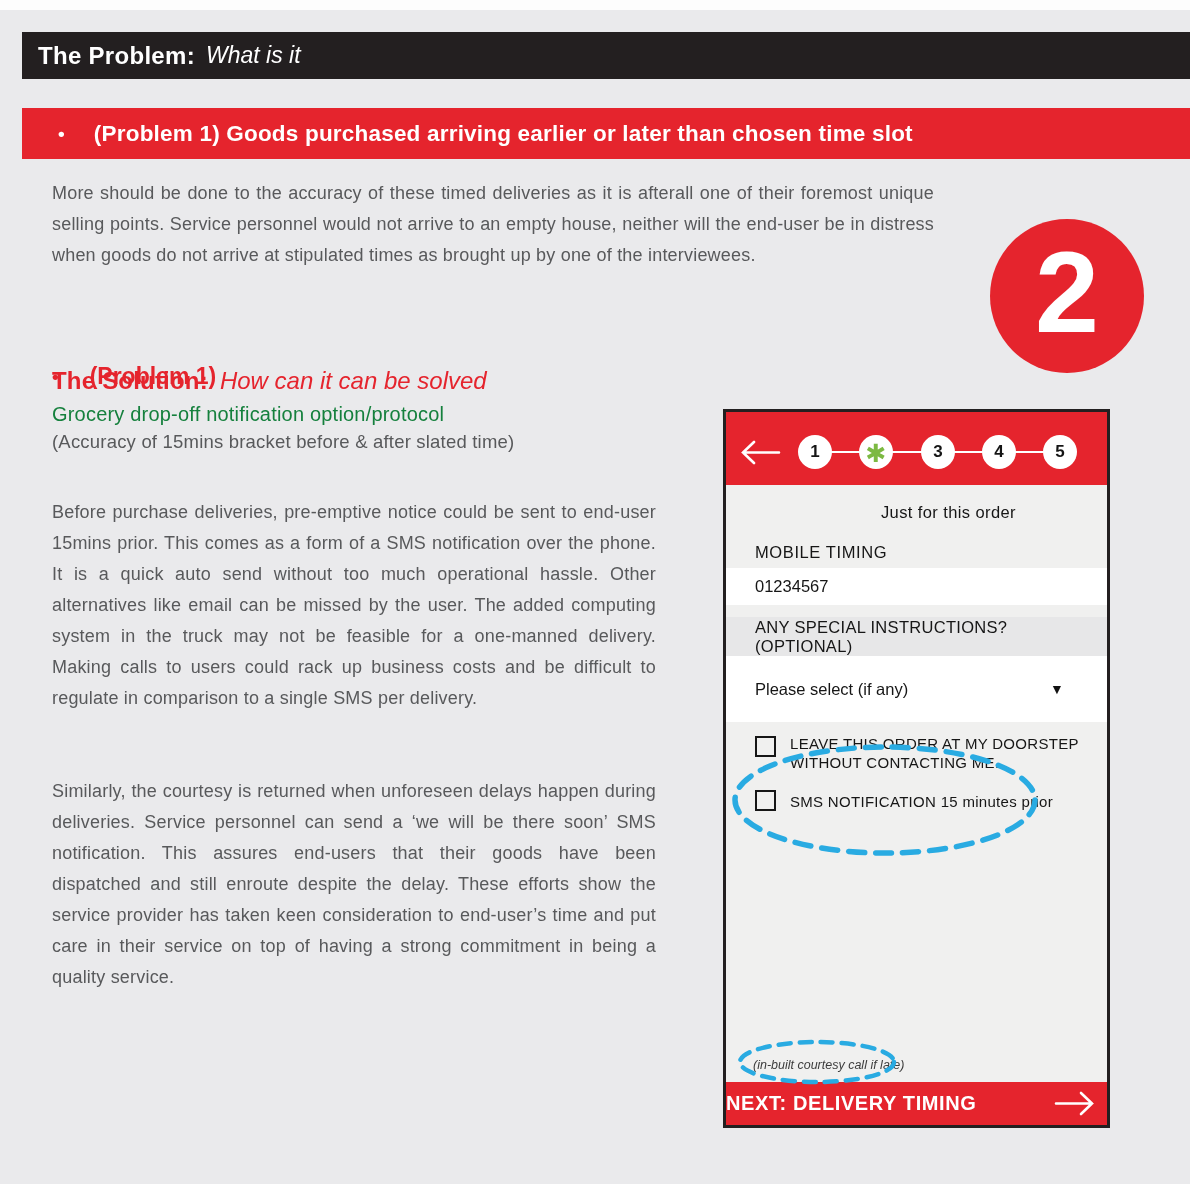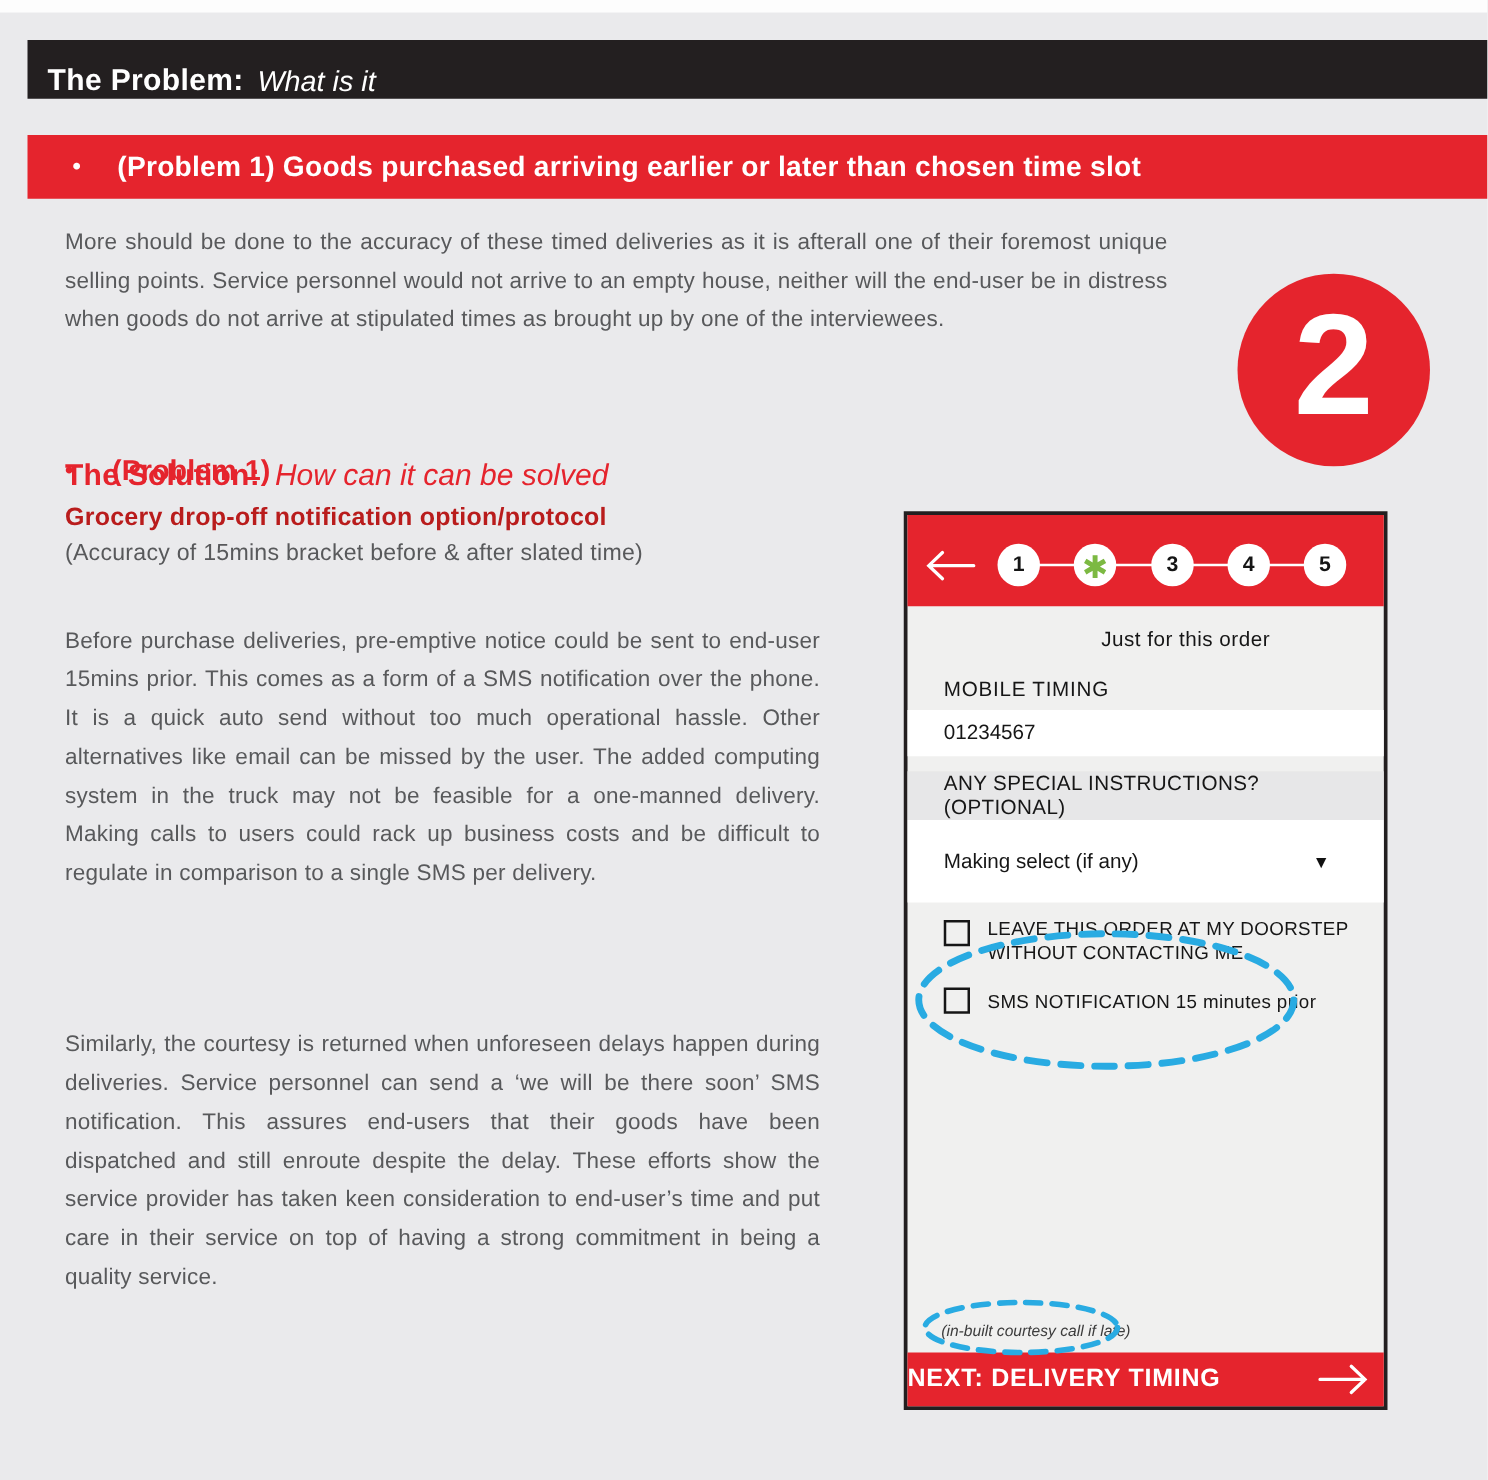--- a/index.html
+++ b/index.html
@@ -10,42 +10,42 @@
     --green:#7cb942;
     --bg:#eaeaec;
   }
   *{margin:0;padding:0;box-sizing:border-box;}
   body{font-family:"Liberation Sans","DejaVu Sans",sans-serif;background:#fff;}
   .page{position:relative;width:1190px;height:1184px;background:var(--bg);overflow:hidden;}
   .abs{position:absolute;}
   .top-strip{left:0;top:0;width:1190px;height:10px;background:#fdfdfd;}
 
   .black-bar{left:22px;top:32px;width:1168px;height:47px;background:var(--bar-black);
-    color:#fff;display:flex;align-items:flex-end;padding-left:16px;}
+    color:#fff;display:flex;align-items:center;padding-left:16px;}
   .black-bar .b{font-size:24px;font-weight:bold;letter-spacing:.3px;}
   .black-bar .i{font-size:23px;font-style:italic;margin-left:11px;}
 
   .red-banner{left:22px;top:108px;width:1168px;height:51px;background:var(--red);
     color:#fff;display:flex;align-items:center;padding-left:36px;font-weight:bold;font-size:22.5px;letter-spacing:.2px;}
   .red-banner .bullet{font-size:19px;margin-right:29px;}
 
   .para{color:var(--body-gray);font-size:18px;line-height:31px;text-align:justify;letter-spacing:.2px;}
   .para1{left:52px;top:178px;width:882px;}
   .para2{left:52px;top:497px;width:604px;}
-  .para3{left:52px;top:776px;width:604px;margin-top:44px;}
+  .para3{left:52px;top:776px;width:604px;}
 
   .badge{left:990px;top:219px;width:154px;height:154px;border-radius:50%;background:var(--red);
     color:#fff;display:flex;align-items:center;justify-content:center;font-size:115px;font-weight:bold;padding-bottom:8px;}
 
   .solution-title{left:52px;top:347px;color:var(--red);display:flex;align-items:baseline;margin-top:20px;}
   .solution-title .b{font-size:24px;font-weight:bold;letter-spacing:.2px;}
   .solution-title .i{font-size:24px;font-style:italic;margin-left:12px;}
   .problem1-line{left:52px;top:363px;color:var(--red);font-weight:bold;font-size:23px;display:flex;align-items:center;}
   .problem1-line .bullet{font-size:19px;margin-right:31px;}
-  .grocery{left:52px;top:403px;font-size:20px;font-weight:bold;color:#b91c1c;letter-spacing:.2px;}
+  .grocery{left:52px;top:403px;font-size:20px;font-weight:normal;color:#15803d;letter-spacing:.2px;}
   .accuracy{left:52px;top:431px;font-size:18.5px;color:var(--body-gray);letter-spacing:.2px;}
 
   
   .phone{left:723px;top:409px;width:387px;height:719px;border:3px solid #231f20;background:#f0f0ef;}
   .phone .abs{position:absolute;}
   .phone-header{left:0;top:0;width:381px;height:73px;background:var(--red);}
   .steps-line{left:89px;top:39px;width:245px;height:2px;background:#fff;}
   .step{position:absolute;top:23px;width:34px;height:34px;border-radius:50%;background:#fff;
     color:#151515;font-weight:bold;font-size:17px;display:flex;align-items:center;justify-content:center;}
   .step.s1{left:72px;}.step.s2{left:133px;}.step.s3{left:195px;}.step.s4{left:256px;}.step.s5{left:317px;}
@@ -122,21 +122,21 @@
       <div class="step s4">4</div>
       <div class="step s5">5</div>
     </div>
 
     <div class="abs section-title">Just for this order</div>
     <div class="abs mobile-label">MOBILE TIMING</div>
     <div class="abs field input1">01234567</div>
 
     <div class="abs instr-band">ANY SPECIAL INSTRUCTIONS? (OPTIONAL)</div>
 
-    <div class="abs field select-field">Making select (if any)</div>
+    <div class="abs field select-field">Please select (if any)</div>
     <div class="abs caret">▼</div>
 
     <div class="abs checkbox cb1"></div>
     <div class="abs cb1-label">
       <div>LEAVE THIS ORDER AT MY DOORSTEP</div>
       <div>WITHOUT CONTACTING ME.</div>
     </div>
 
     <div class="abs checkbox cb2"></div>
     <div class="abs cb2-label">SMS NOTIFICATION 15 minutes prior</div>

